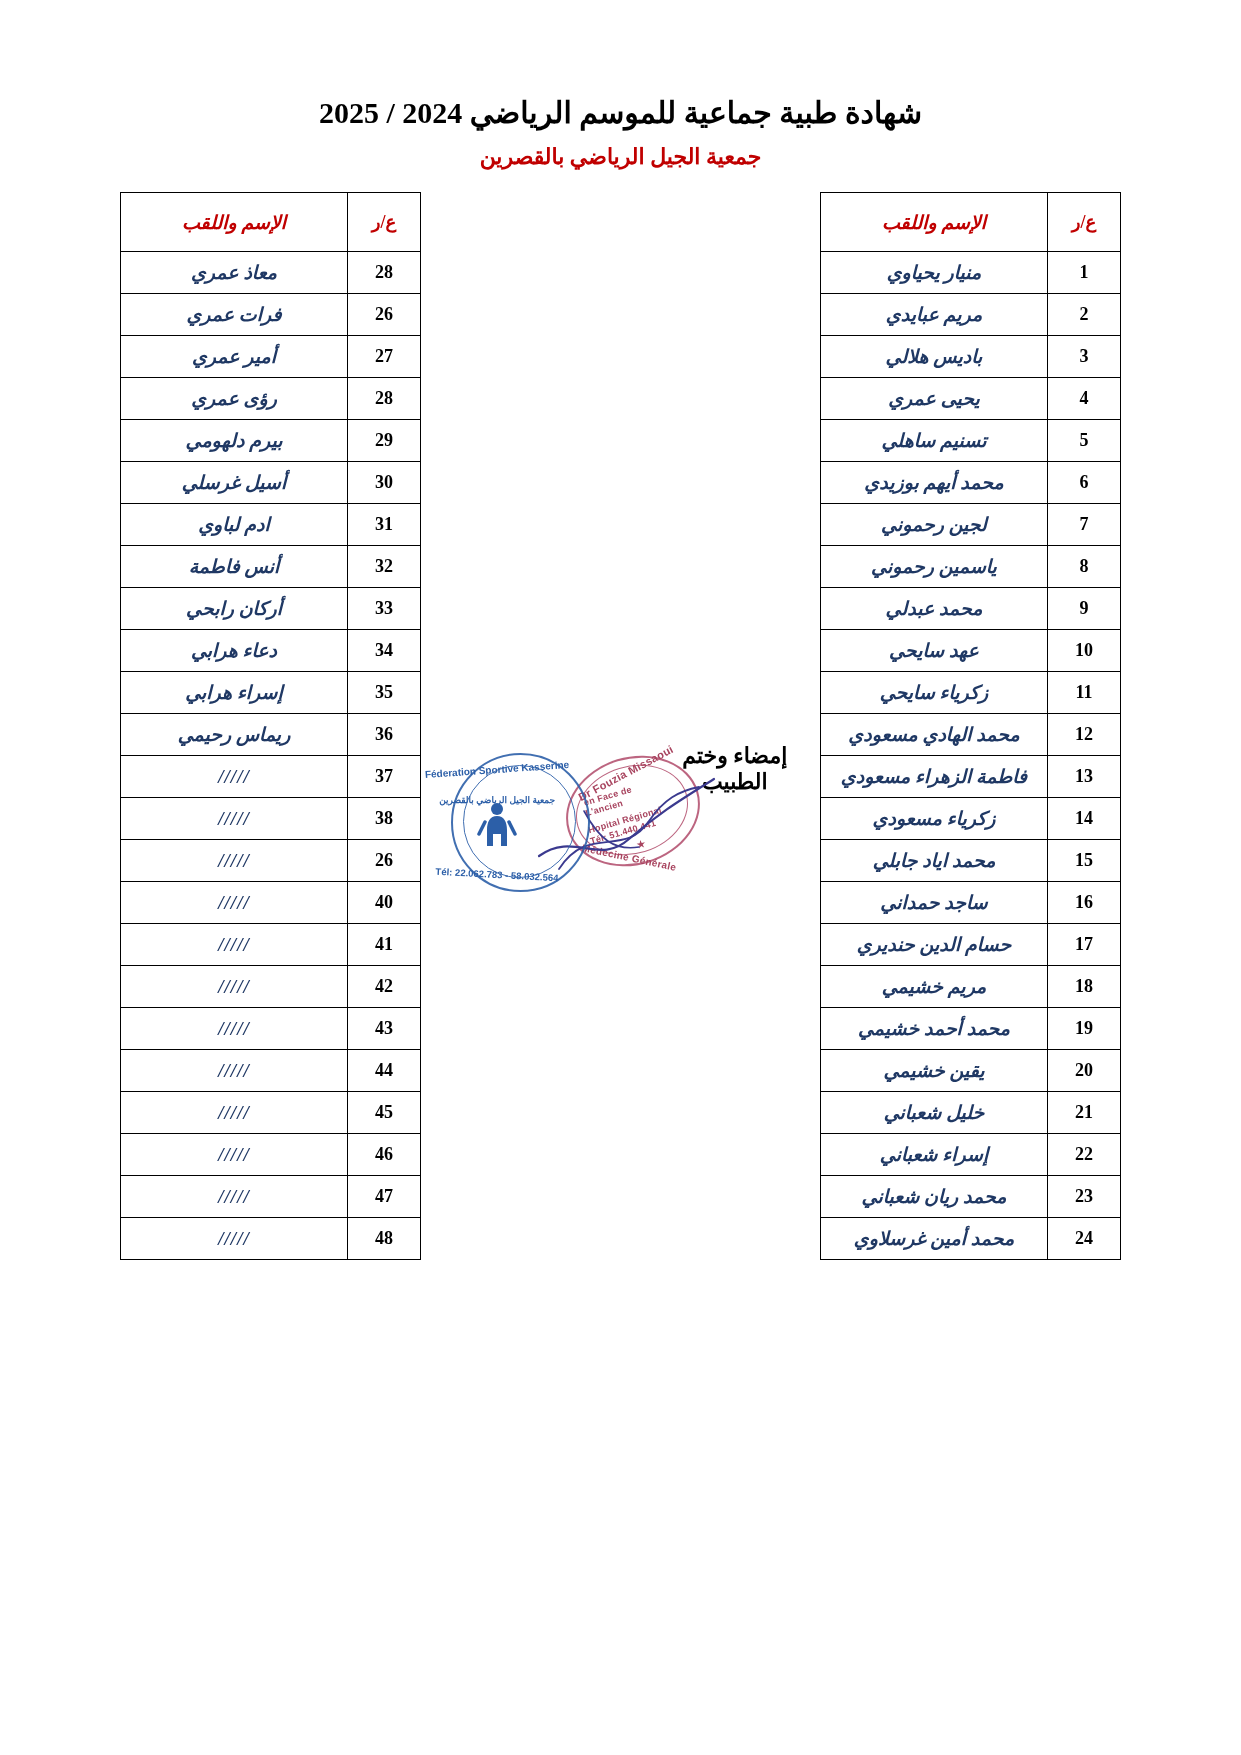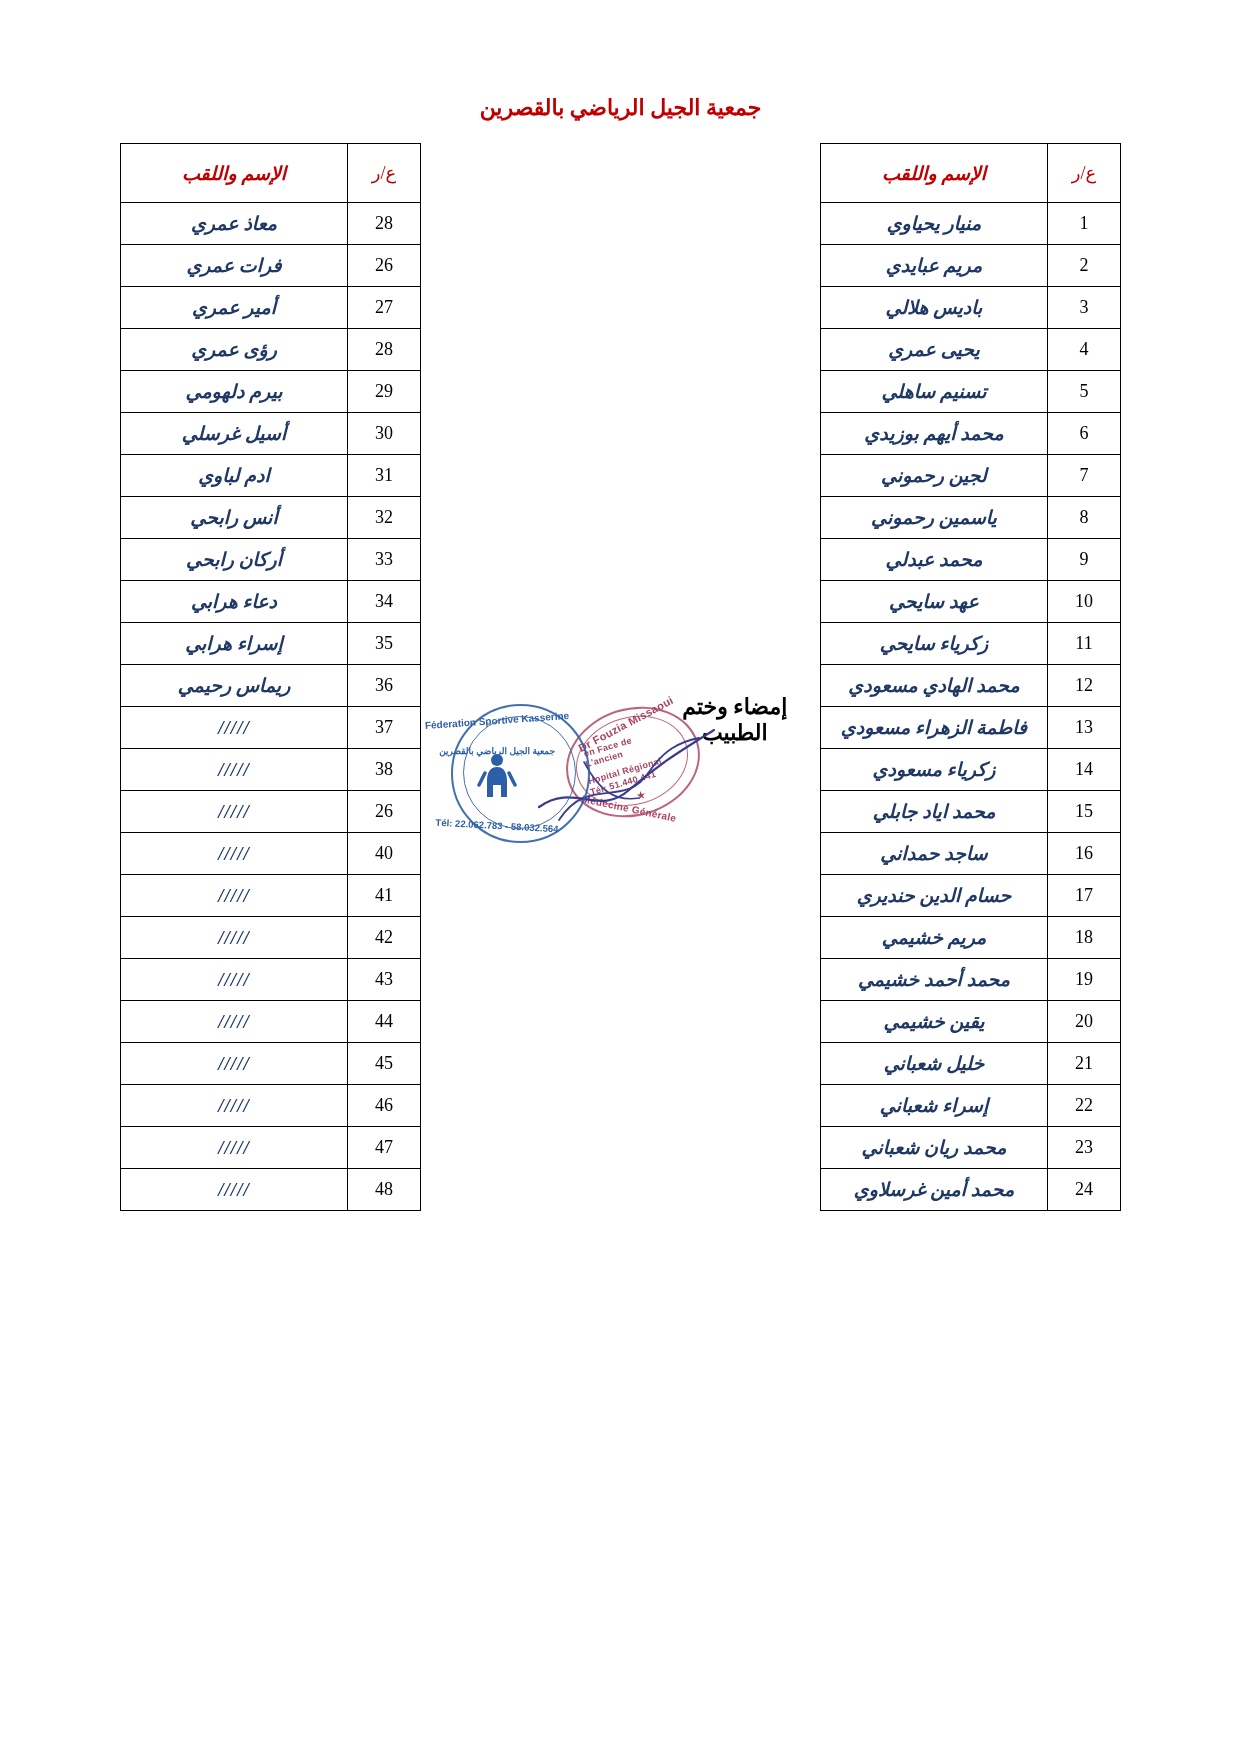--- a/index.html
+++ b/index.html
@@ -62,21 +62,21 @@
     font-family: "Liberation Serif", "DejaVu Serif", serif;
   }
   table.roster th {
     color: #c00000;
     font-size: 19px;
     height: 58px;
   }
   table.roster .col-num {
     width: 64px;
     color: #000;
-    font-weight: normal;
+    font-weight: bold;
     font-size: 18px;
     margin-top: 28px;
   }
   table.roster .col-name {
     width: 218px;
     font-style: italic;
   }
   table.roster th.col-num { color:#c00000; }
   .empty-cell {
     font-style: italic;
@@ -216,20 +216,21 @@
     top: 52px;
     transform: translateX(-50%);
     width: 40px; height: 52px;
   }
 </style>
 </head>
 <body>
 
 <div class="page">
 
+  <h1 class="doc-title">شهادة طبية جماعية للموسم الرياضي 2024 / 2025</h1>
   <div class="club-name">جمعية الجيل الرياضي بالقصرين</div>
 
   <div class="tables-wrap">
 
     <table class="roster">
       <thead>
         <tr>
           <th class="col-num">ع/ر</th>
           <th class="col-name">الإسم واللقب</th>
         </tr>
@@ -400,21 +401,21 @@
           <tr>
             <td class="col-num">30</td>
             <td class="col-name">أسيل غرسلي</td>
           </tr>
           <tr>
             <td class="col-num">31</td>
             <td class="col-name">ادم لباوي</td>
           </tr>
           <tr>
             <td class="col-num">32</td>
-            <td class="col-name">أنس رابحي</td>
+            <td class="col-name">أنس فاطمة</td>
           </tr>
           <tr>
             <td class="col-num">33</td>
             <td class="col-name">أركان رابحي</td>
           </tr>
           <tr>
             <td class="col-num">34</td>
             <td class="col-name">دعاء هرابي</td>
           </tr>
           <tr>

